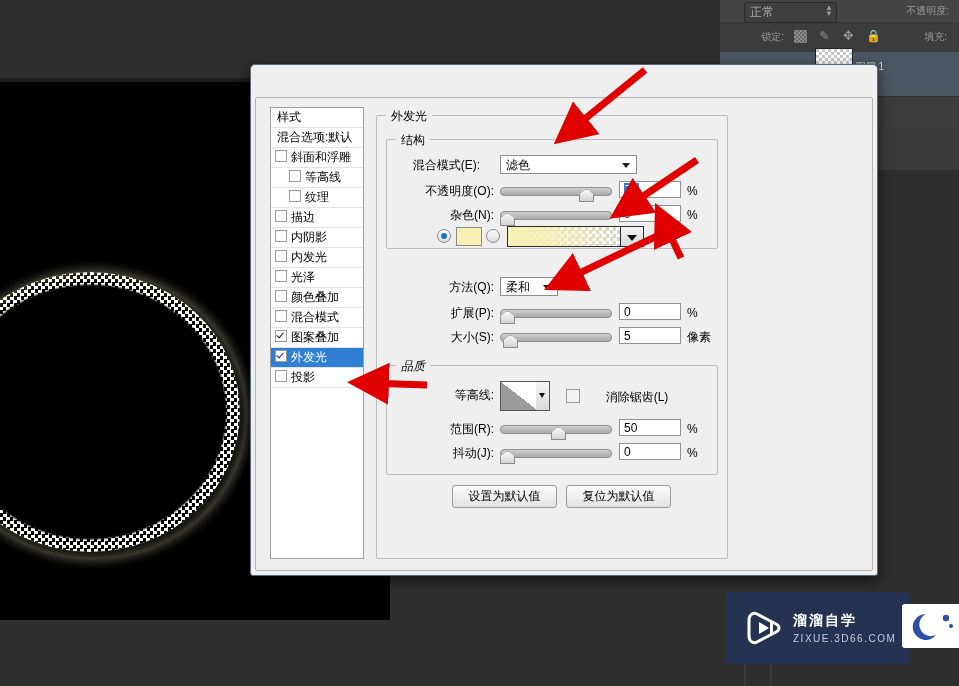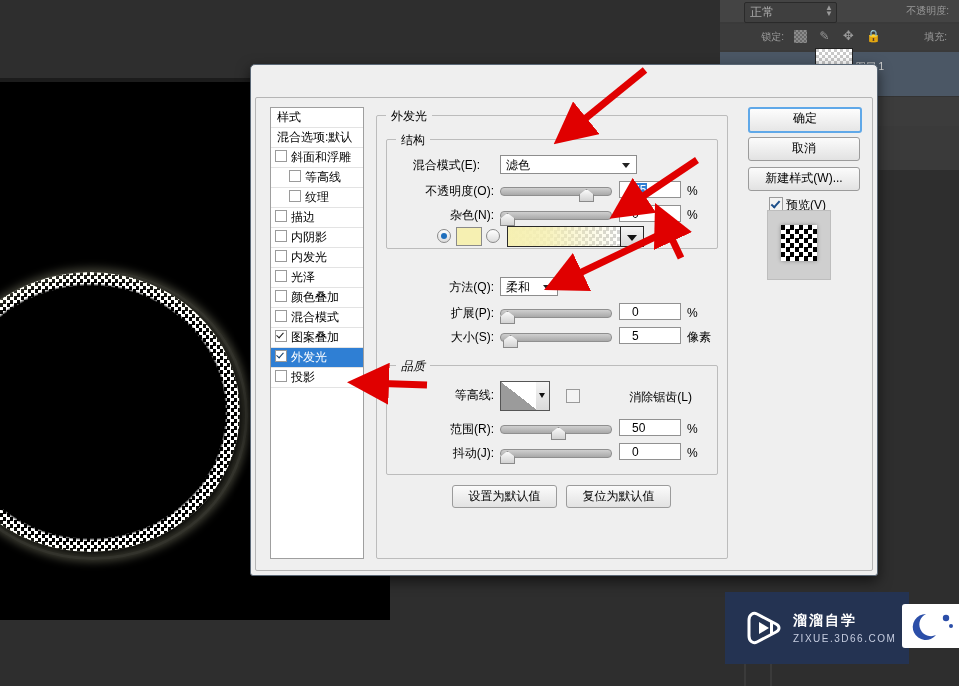--- a/index.html
+++ b/index.html
@@ -88,21 +88,21 @@
   .style-row.sel .cb.checked:after{border-color:#143d66;}
   .indent{padding-left:18px;}
 
   
   #main-panel{position:absolute;left:120px;top:9px;width:352px;height:450px;}
   .group{position:absolute;border:1px solid #bcbcbc;border-radius:2px;}
   .group > .legend{position:absolute;top:-8px;left:9px;background:#efefef;padding:0 5px;font-size:12px;}
   .lab{position:absolute;text-align:right;font-size:12px;line-height:20px;white-space:nowrap;}
   .unit{position:absolute;font-size:12px;line-height:20px;}
   .num{position:absolute;height:17px;background:#fff;border:1px solid #919191;
-       font-size:12px;line-height:17px;padding-left:12px;box-sizing:border-box;}
+       font-size:12px;line-height:17px;padding-left:4px;box-sizing:border-box;}
   .num .hl{background:#2f7fd4;color:#fff;padding:0 1px;}
   .sel-combo{position:absolute;height:19px;background:#fff;border:1px solid #8d8d8d;
         font-size:12px;line-height:19px;padding-left:5px;box-sizing:border-box;}
   .sel-combo .arrow{position:absolute;right:6px;top:7px;width:0;height:0;
         border-left:4px solid transparent;border-right:4px solid transparent;border-top:5px solid #222;}
   .slider{position:absolute;height:7px;top:6px;border-radius:4px;
         background:linear-gradient(180deg,#cfcfcf,#a9a9a9);border:1px solid #8f8f8f;}
   .thumb{position:absolute;top:1px;width:13px;height:11px;
         background:linear-gradient(180deg,#fafafa,#d2d2d2);border:1px solid #8a8a8a;
         clip-path:polygon(50% 0,100% 45%,100% 100%,0 100%,0 45%);}
@@ -304,52 +304,40 @@
       </div>
 
       <div class="lab" style="left:38px;top:278px;width:80px;">等高线:</div>
       <div class="contour" style="left:124px;top:274px;">
         <div class="fill"></div>
       </div>
       <div class="contourbtn" style="left:160px;top:274px;">
         <span class="arrow"></span>
       </div>
       <div class="chk" style="left:190px;top:282px;"></div>
-      <div class="lab" style="left:206px;top:280px;width:110px;text-align:right;">消除锯齿(L)</div>
+      <div class="lab" style="left:206px;top:280px;width:110px;text-align:center;">消除锯齿(L)</div>
 
       <div class="lab" style="left:38px;top:312px;width:80px;">范围(R):</div>
       <div class="slider" style="left:124px;top:318px;width:110px;">
         <div class="thumb" style="left:50px;"></div>
       </div>
       <div class="num" style="left:243px;top:312px;width:62px;">50</div>
       <div class="unit" style="left:311px;top:312px;">%</div>
 
       <div class="lab" style="left:38px;top:336px;width:80px;">抖动(J):</div>
       <div class="slider" style="left:124px;top:342px;width:110px;">
         <div class="thumb" style="left:-1px;"></div>
       </div>
       <div class="num" style="left:243px;top:336px;width:62px;">0</div>
       <div class="unit" style="left:311px;top:336px;">%</div>
 
       <div class="btn" style="left:76px;top:378px;width:103px;height:21px;line-height:20px;">设置为默认值</div>
       <div class="btn" style="left:190px;top:378px;width:103px;height:21px;line-height:20px;">复位为默认值</div>
     </div>
 
-    <div id="right-col">
-      <div class="btn primary" style="left:6px;top:0px;width:110px;height:22px;line-height:19px;">确定</div>
-      <div class="btn" style="left:6px;top:30px;width:110px;height:22px;line-height:21px;">取消</div>
-      <div class="btn" style="left:6px;top:60px;width:110px;height:22px;line-height:21px;">新建样式(W)...</div>
-
-      <div class="chk checked" style="left:27px;top:90px;"></div>
-      <div class="lab" style="left:44px;top:88px;width:70px;text-align:left;">预览(V)</div>
-
-      <div id="preview-frame">
-        <div id="preview-checker"></div>
-      </div>
-    </div>
 
   </div>
 </div>
 
 <svg class="arrow-svg" viewBox="0 0 959 686">
   <defs>
     <marker id="ah" markerWidth="6" markerHeight="6" refX="3" refY="3" orient="auto">
       <path d="M0,0 L6,3 L0,6 Z" fill="#e00000"></path>
     </marker>
   </defs>

